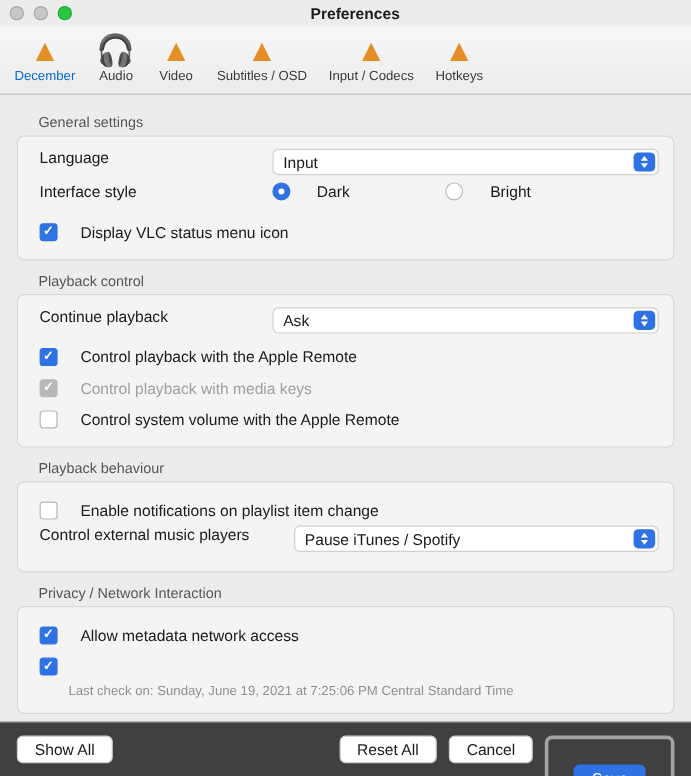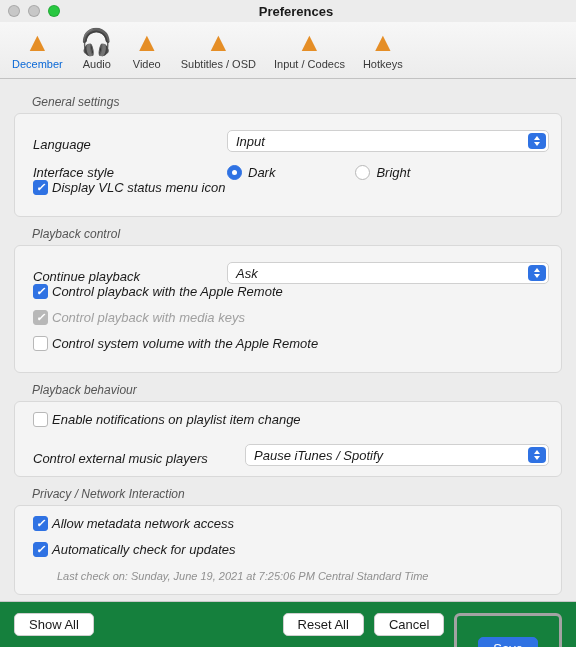--- a/index.html
+++ b/index.html
@@ -47,37 +47,36 @@
 .toolbar .tab.selected { color: #0a68d6; }
 .toolbar .tab .ticon {
   width: 32px; height: 32px;
   display: flex; align-items: center; justify-content: center;
   font-size: 26px;
 }
 .content {
   padding: 10px 14px;
   height: 530px;
   overflow: hidden;
-  font-style: italic;
 }
 .section-label {
   font-size: 12px;
   color: #555;
   margin: 6px 4px 4px 18px;
 }
 .section-box {
   background: #f4f4f4;
   border: 1px solid #d9d9d9;
   border-radius: 6px;
   padding: 10px 12px;
   margin-bottom: 10px;
 }
 .row {
   display: flex;
-  align-items: flex-end;
+  align-items: flex-start;
   min-height: 28px;
 }
 .row .label {
   width: 200px;
   padding-left: 6px;
 }
 .select {
   flex: 1;
   height: 22px;
   background: #fff;
@@ -97,34 +96,34 @@
   display: flex; flex-direction: column; align-items: center; justify-content: center;
 }
 .select .arrows:before, .select .arrows:after {
   content: "";
   border-left: 3px solid transparent;
   border-right: 3px solid transparent;
 }
 .select .arrows:before { border-bottom: 4px solid #fff; margin-bottom: 2px; }
 .select .arrows:after { border-top: 4px solid #fff; }
 .radio-group { flex: 1; display: flex; gap: 80px; }
-.radio { display: flex; align-items: center; gap: 6px; }
+.radio { display: flex; align-items: center; gap: 22px; }
 .radio .r {
   width: 15px; height: 15px; border-radius: 50%;
   border: 1px solid #b8b8b8; background: #fff;
 }
 .radio .r.checked {
   border-color: #2f72e3; background: #2f72e3;
   display: flex; align-items: center; justify-content: center;
 }
 .radio .r.checked:after {
   content: ""; width: 5px; height: 5px; border-radius: 50%; background: #fff;
 }
 .check-row {
-  display: flex; gap: 4px;
+  display: flex; align-items: center; gap: 19px;
   min-height: 26px;
   padding-left: 6px;
 }
 .cb {
   width: 15px; height: 15px; border-radius: 3px;
   border: 1px solid #b8b8b8; background: #fff;
   display: flex; align-items: center; justify-content: center;
   flex-shrink: 0;
 }
 .cb.checked { background: #2f72e3; border-color: #2f72e3; }
@@ -133,21 +132,21 @@
 }
 .cb.checked.disabled { background: #b8b8b8; border-color: #b8b8b8; }
 .check-row.disabled { color: #a0a0a0; }
 .subtext {
   font-size: 11px; color: #909090;
   padding: 2px 0 2px 30px;
 }
 .footer {
   position: absolute; bottom: 0; left: 0; right: 0;
   height: 46px;
-  background: #15803d;
+  background: #404040;
   border-top: 1px solid #c8c8c8;
   display: flex; align-items: center;
   padding: 0 14px;
 }
 .btn {
   height: 23px;
   background: #fff;
   border: 1px solid #cfcfcf;
   border-radius: 5px;
   padding: 0 14px;
@@ -275,21 +274,20 @@
   </div>
 
   <div class="section-label">Privacy / Network Interaction</div>
   <div class="section-box">
     <div class="check-row">
       <div class="cb checked"></div>
       <span>Allow metadata network access</span>
     </div>
     <div class="check-row">
       <div class="cb checked"></div>
-      <span>Automatically check for updates</span>
     </div>
     <div class="subtext">Last check on: Sunday, June 19, 2021 at 7:25:06 PM Central Standard Time</div>
   </div>
 
   <div class="section-label">HTTP web interface</div>
 
 </div>
 
 <div class="footer">
   <div class="btn">Show All</div>

